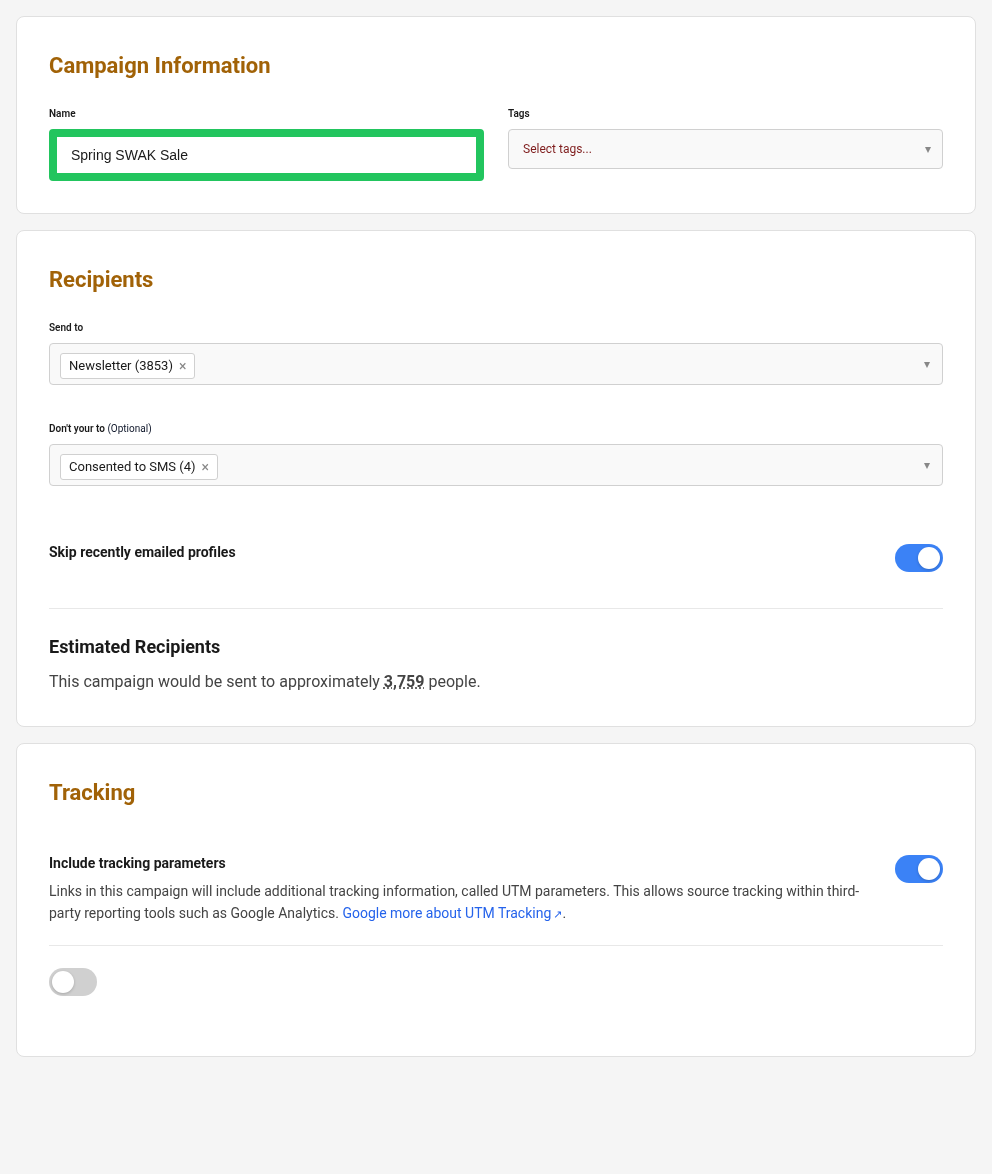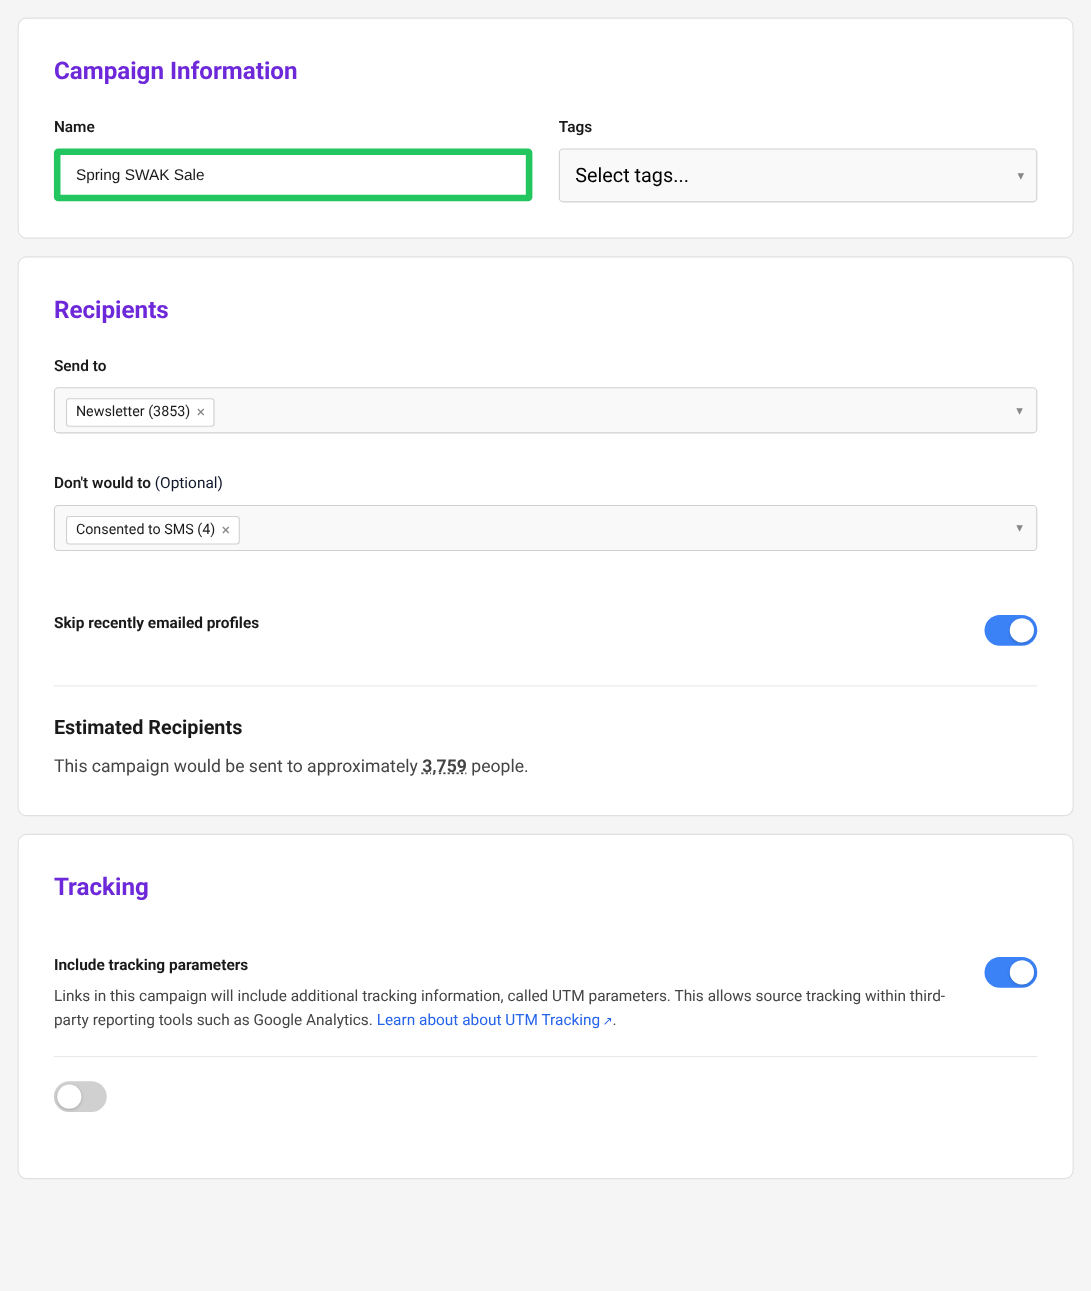--- a/index.html
+++ b/index.html
@@ -21,21 +21,21 @@
       background: #fff;
       border: 1px solid #e0e0e0;
       border-radius: 8px;
       padding: 32px;
       margin-bottom: 16px;
     }
 
     .section-title {
       font-size: 22px;
       font-weight: 700;
-      color: #6d28d9;
+      color: #a16207;
       margin-bottom: 24px;
     }
 
     .form-row {
       display: flex;
       gap: 24px;
       align-items: flex-start;
     }
 
     .form-group {
@@ -49,36 +49,36 @@
     }
 
     label {
       font-size: 14px;
       font-weight: 500;
       color: #1a1a1a;
       margin-bottom: 8px;
     }
 
     .form-control {
-      border: 6px solid #22c55e;
+      border: 8px solid #22c55e;
       border-radius: 4px;
       padding: 10px 14px;
       font-size: 14px;
       color: #1a1a1a;
       background: #fff;
       outline: none;
       width: 100%;
     }
 
     .select-control {
       border: 1px solid #d0d0d0;
       border-radius: 4px;
       padding: 10px 14px;
-      font-size: 18px;
-      color: #000000;
+      font-size: 12px;
+      color: #7f1d1d;
       background: #f9f9f9;
       appearance: none;
       width: 100%;
       cursor: pointer;
       position: relative;
     }
 
     .select-wrapper {
       position: relative;
     }
@@ -129,21 +129,21 @@
     }
 
     .tag-chip .remove {
       color: #888;
       cursor: pointer;
       font-size: 14px;
       line-height: 1;
     }
 
     .form-label {
-      font-size: 14px;
+      font-size: 10px;
       font-weight: 600;
       margin-bottom: 8px;
       display: block;
     }
 
     .optional-label {
       font-weight: 400;
       color: #0f172a;
     }
 
@@ -304,21 +304,21 @@
       <span class="tag-chip">
         <span>Newsletter (3853)</span>
         <span class="remove">×</span>
       </span>
       <span class="chevron">▾</span>
     </div>
   </div>
 
   <div class="field-section">
     <label class="form-label">
-      <span>Don't would to</span>
+      <span>Don't your to</span>
       <span class="optional-label"> <span>(Optional)</span></span>
     </label>
     <div class="multi-select-wrapper">
       <span class="tag-chip">
         <span>Consented to SMS (4)</span>
         <span class="remove">×</span>
       </span>
       <span class="chevron">▾</span>
     </div>
   </div>
@@ -343,21 +343,21 @@
   </div>
 </div>
 
 <div class="card">
   <h2 class="section-title">Tracking</h2>
 
   <div class="toggle-row">
     <div class="toggle-content">
       <div class="toggle-title">Include tracking parameters</div>
       <div class="toggle-desc">
-        <span>Links in this campaign will include additional tracking information, called UTM parameters. This allows source tracking within third-party reporting tools such as Google Analytics. </span><a href="#"><span>Learn about about UTM Tracking</span><span class="external-link-icon">↗</span></a><span>.</span>
+        <span>Links in this campaign will include additional tracking information, called UTM parameters. This allows source tracking within third-party reporting tools such as Google Analytics. </span><a href="#"><span>Google more about UTM Tracking</span><span class="external-link-icon">↗</span></a><span>.</span>
       </div>
     </div>
     <label class="toggle-switch">
       <input type="checkbox" checked="" style="">
       <span class="slider on"></span>
     </label>
   </div>
 
   <div class="toggle-row">
     <label class="toggle-switch">

